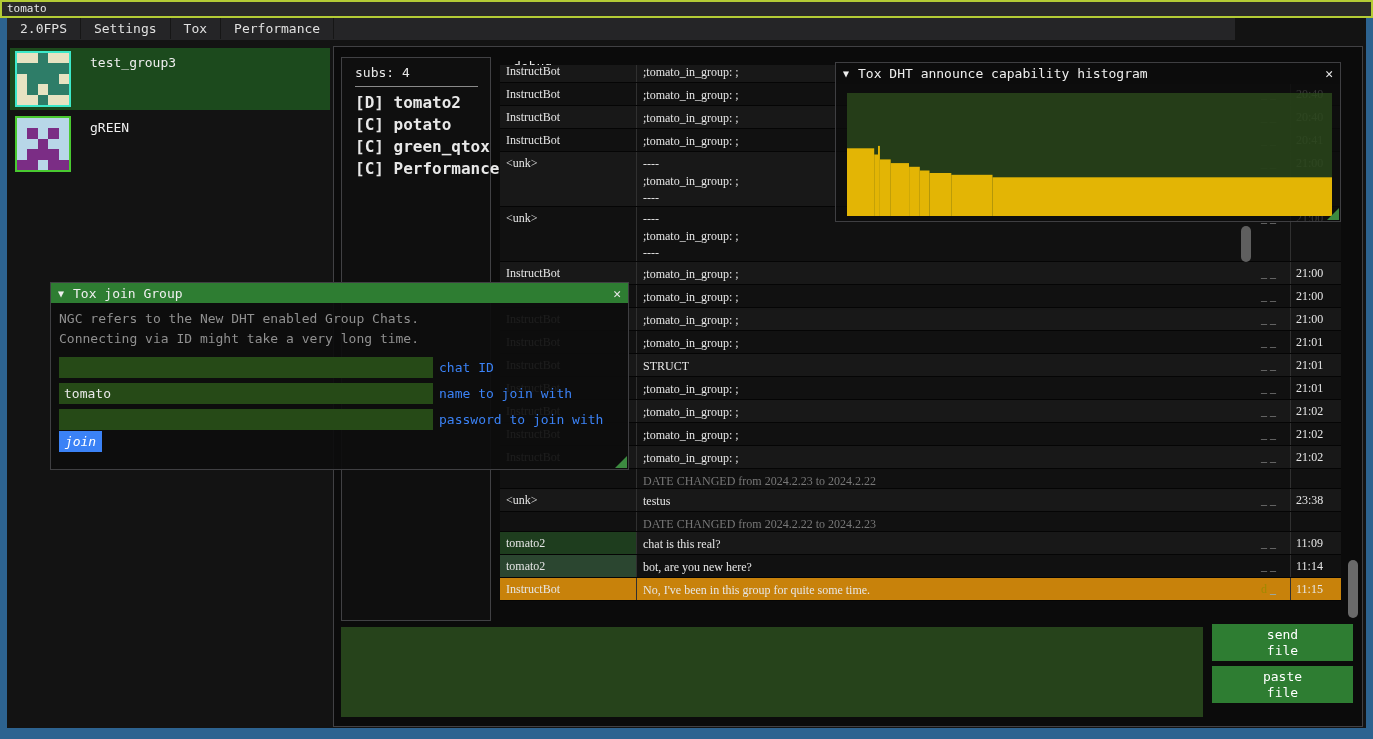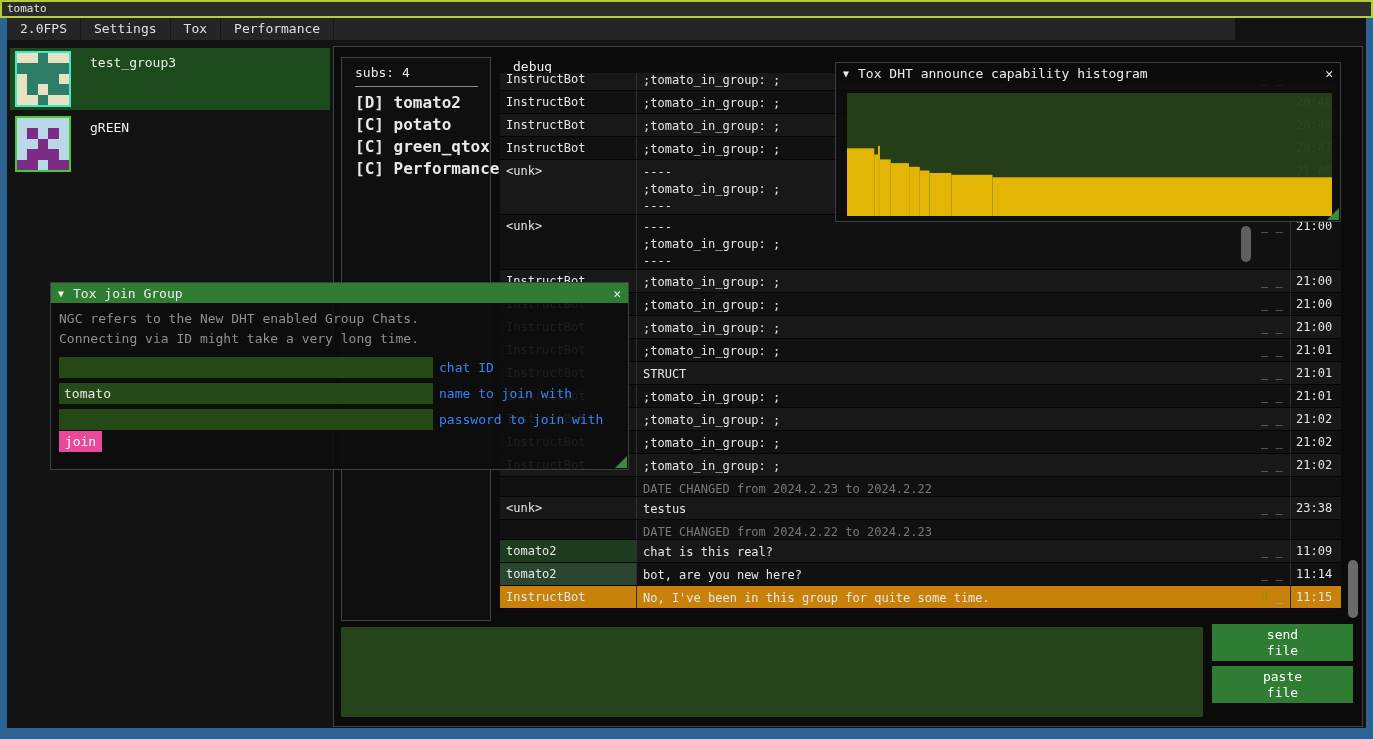--- a/index.html
+++ b/index.html
@@ -34,21 +34,21 @@
   .subs-sep { margin:6px 12px 4px 13px; border-top:1px solid #8a8a8a; }
   .subs-member { padding:2px 0 1px 13px; font-size:16px; color:#e8e8e8; white-space:pre;font-weight:bold; }
 
   .main-window { position:absolute; left:333px; top:46px; width:1030px; height:681px;
                  background:#0b0b0b; border:1px solid #414144; }
 
   .tab-label { position:absolute; left:513px; top:59px; font-size:13px; color:#eee; }
   .tab-line  { position:absolute; left:500px; top:77px; width:841px; height:1px; background:#3d3d3d; }
 
   
-  .chat-clip { position:absolute; left:500px; top:73px; width:841px; height:538px; overflow:hidden; }
+  .chat-clip { position:absolute; left:500px; top:65px; width:841px; height:538px; overflow:hidden;font-family:Liberation Serif, serif; }
   .chat-rows { position:relative; top:-5px; }
   .row { display:flex; width:841px; border-bottom:1px solid #050505; }
   .row.h23 { height:23px; } .row.h55 { height:55px; } .row.h20 { height:20px; }
   .c-name { width:137px; padding:4px 0 0 6px; border-right:1px solid #303030; overflow:hidden; white-space:pre; }
   .c-msg  { width:619px; padding:4px 0 0 6px; white-space:pre; overflow:hidden; line-height:17px; }
   .c-flag { width:35px; padding:4px 0 0 5px; border-right:1px solid #303030; color:#8a8a8a; white-space:pre; }
   .c-time { width:49px; padding:4px 0 0 5px; white-space:pre; }
   .row.even { background:#181818; } .row.odd { background:#111111; }
   .row.date .c-msg { color:#787878; }
 
@@ -75,22 +75,22 @@
   #histo-plot { position:absolute; left:11px; top:30px; width:485px; height:123px; background:rgba(44,74,28,0.80); }
 
   #join-win { left:50px; top:282px; width:579px; height:188px; background:rgba(13,13,13,0.93); z-index:10; }
   #join-win .fwin-title { background:#2e7d32; height:20px; }
   .join-info { padding-left:8px; color:#909090; font-size:13px; line-height:20px; }
   .join-row { position:relative; height:26px; }
   .join-input { position:absolute; left:8px; top:0; width:374px; height:21px; background:#264a17;
                 border:none; outline:none; color:#e8e8e8; font-family:"DejaVu Sans Mono","Liberation Mono",monospace;
                 font-size:13px; padding:0 5px; }
   .join-label { position:absolute; left:388px; top:3px; font-size:13px; color:#3b82f6; }
-  .join-btn { position:absolute; left:8px; top:148px; width:43px; height:21px; background:#ec4899;
-              color:#fff; font-size:13px; display:flex; align-items:center; justify-content:center; }
+  .join-btn { position:absolute; left:8px; top:148px; width:43px; height:21px; background:#3b82f6;
+              color:#fff; font-size:13px; display:flex; align-items:center; justify-content:center;font-style:italic; }
 </style>
 </head>
 <body>
 
 <div id="app">
 
   <div class="frame-left"></div>
   <div class="frame-right"></div>
   <div class="frame-bottom"></div>
 

